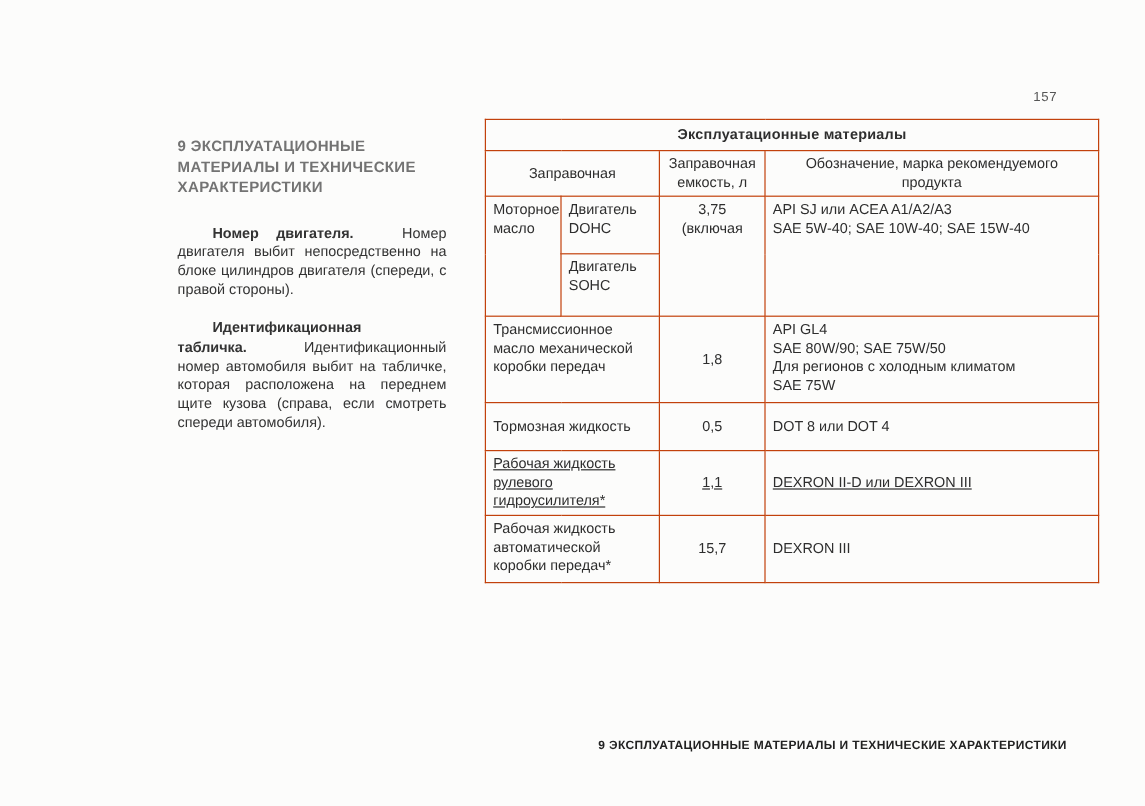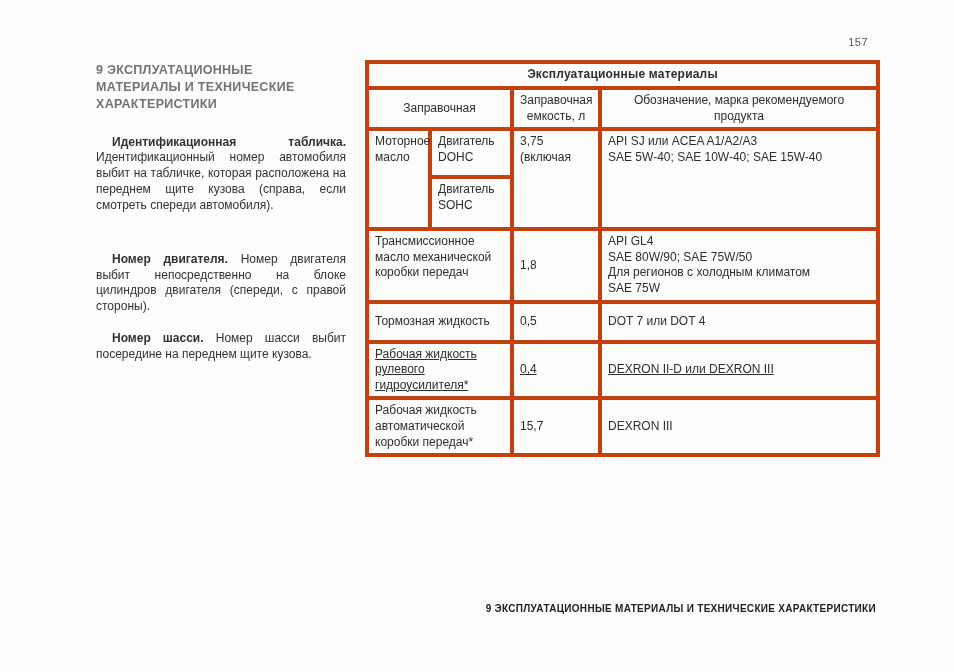--- a/index.html
+++ b/index.html
@@ -1,15 +1,15 @@
 <!DOCTYPE html>
 <html><head>
 <meta charset="utf-8">
 <style>
-  * { margin: 0; padding: 0; box-sizing: border-box; }
+  * { margin: 13px; padding: 0; box-sizing: border-box; }
   html, body { width: 954px; height: 672px; }
   body {
     position: relative;
     background: #fcfcfb;
     font-family: "Liberation Sans", sans-serif;
     color: #2f2f2f;
     overflow: hidden;
   }
   .page-number {
     position: absolute; top: 36px; right: 86px;
@@ -26,32 +26,32 @@
     text-indent: 16px; color: #333;
   }
   .para-1 { margin-bottom: 38px; }
   .para-2 { margin-bottom: 16px; }
   .para .lead { font-weight: bold; }
   .materials-table {
     position: absolute; left: 365px; top: 60px; width: 511px;
     border-collapse: collapse; table-layout: fixed;
   }
   .materials-table td {
-    border: 4px solid #c2410c;
+    border: 1px solid #c2410c;
     font-size: 12px; line-height: 1.3; color: #2e2e2e;
     padding: 3px 6px; vertical-align: middle;
   }
   .t-title {
     text-align: center; font-weight: bold; font-size: 12.5px;
     height: 26px; letter-spacing: .2px;
   }
   .t-head { text-align: center; height: 38px; }
   .pre { white-space: pre-line; }
   .top { vertical-align: top !important; }
-  .center { text-align: left; }
+  .center { text-align: center; }
   .r-dohc { height: 48px; }
   .r-sohc { height: 52px; }
   .r-trans { height: 72px; }
   .r-brake { height: 40px; }
   .r-steer { height: 52px; text-decoration: underline; }
   .r-atf { height: 56px; }
   .footer {
     position: absolute; right: 78px; bottom: 58px;
     font-size: 10px; font-weight: bold; letter-spacing: .3px; color: #222;
   }
@@ -59,34 +59,30 @@
 </head>
 <body>
 
 <div class="page-number">157</div>
 
 <div class="left-col">
   <div class="heading">9  ЭКСПЛУАТАЦИОННЫЕ
 МАТЕРИАЛЫ И ТЕХНИЧЕСКИЕ
 ХАРАКТЕРИСТИКИ</div>
 
+  <p class="para para-2">
+    <span class="lead">Номер двигателя.</span>
+    <span>Номер двигателя выбит непосредственно на блоке цилиндров двигателя (спереди, с правой стороны).</span>
+  </p>
+
   <p class="para para-1">
     <span class="lead">Идентификационная табличка.</span>
     <span>Идентификационный номер автомобиля выбит на табличке, которая расположена на переднем щите кузова (справа, если смотреть спереди автомобиля).</span>
   </p>
 
-  <p class="para para-2">
-    <span class="lead">Номер двигателя.</span>
-    <span>Номер двигателя выбит непосредственно на блоке цилиндров двигателя (спереди, с правой стороны).</span>
-  </p>
-
-  <p class="para">
-    <span class="lead">Номер шасси.</span>
-    <span>Номер шасси выбит посередине на переднем щите кузова.</span>
-  </p>
 </div>
 
 <table class="materials-table">
   <colgroup>
     <col style="width:63px">
     <col style="width:82px">
     <col style="width:88px">
     <col style="width:278px">
   </colgroup>
   <tbody>
@@ -118,25 +114,25 @@
     <td colspan="2" class="top">Трансмиссионное масло механической коробки передач</td>
     <td class="center">1,8</td>
     <td class="pre top">API GL4
 SAE 80W/90; SAE 75W/50
 Для регионов с холодным климатом
 SAE 75W</td>
   </tr>
   <tr class="r-brake">
     <td colspan="2">Тормозная жидкость</td>
     <td class="center">0,5</td>
-    <td>DOT 7 или DOT 4</td>
+    <td>DOT 8 или DOT 4</td>
   </tr>
   <tr class="r-steer">
     <td colspan="2" class="top">Рабочая жидкость рулевого гидроусилителя*</td>
-    <td class="center">0,4</td>
+    <td class="center">1,1</td>
     <td>DEXRON II-D или DEXRON III</td>
   </tr>
   <tr class="r-atf">
     <td colspan="2" class="top">Рабочая жидкость автоматической коробки передач*</td>
     <td class="center">15,7</td>
     <td>DEXRON III</td>
   </tr>
 </tbody>
   </table>
 

